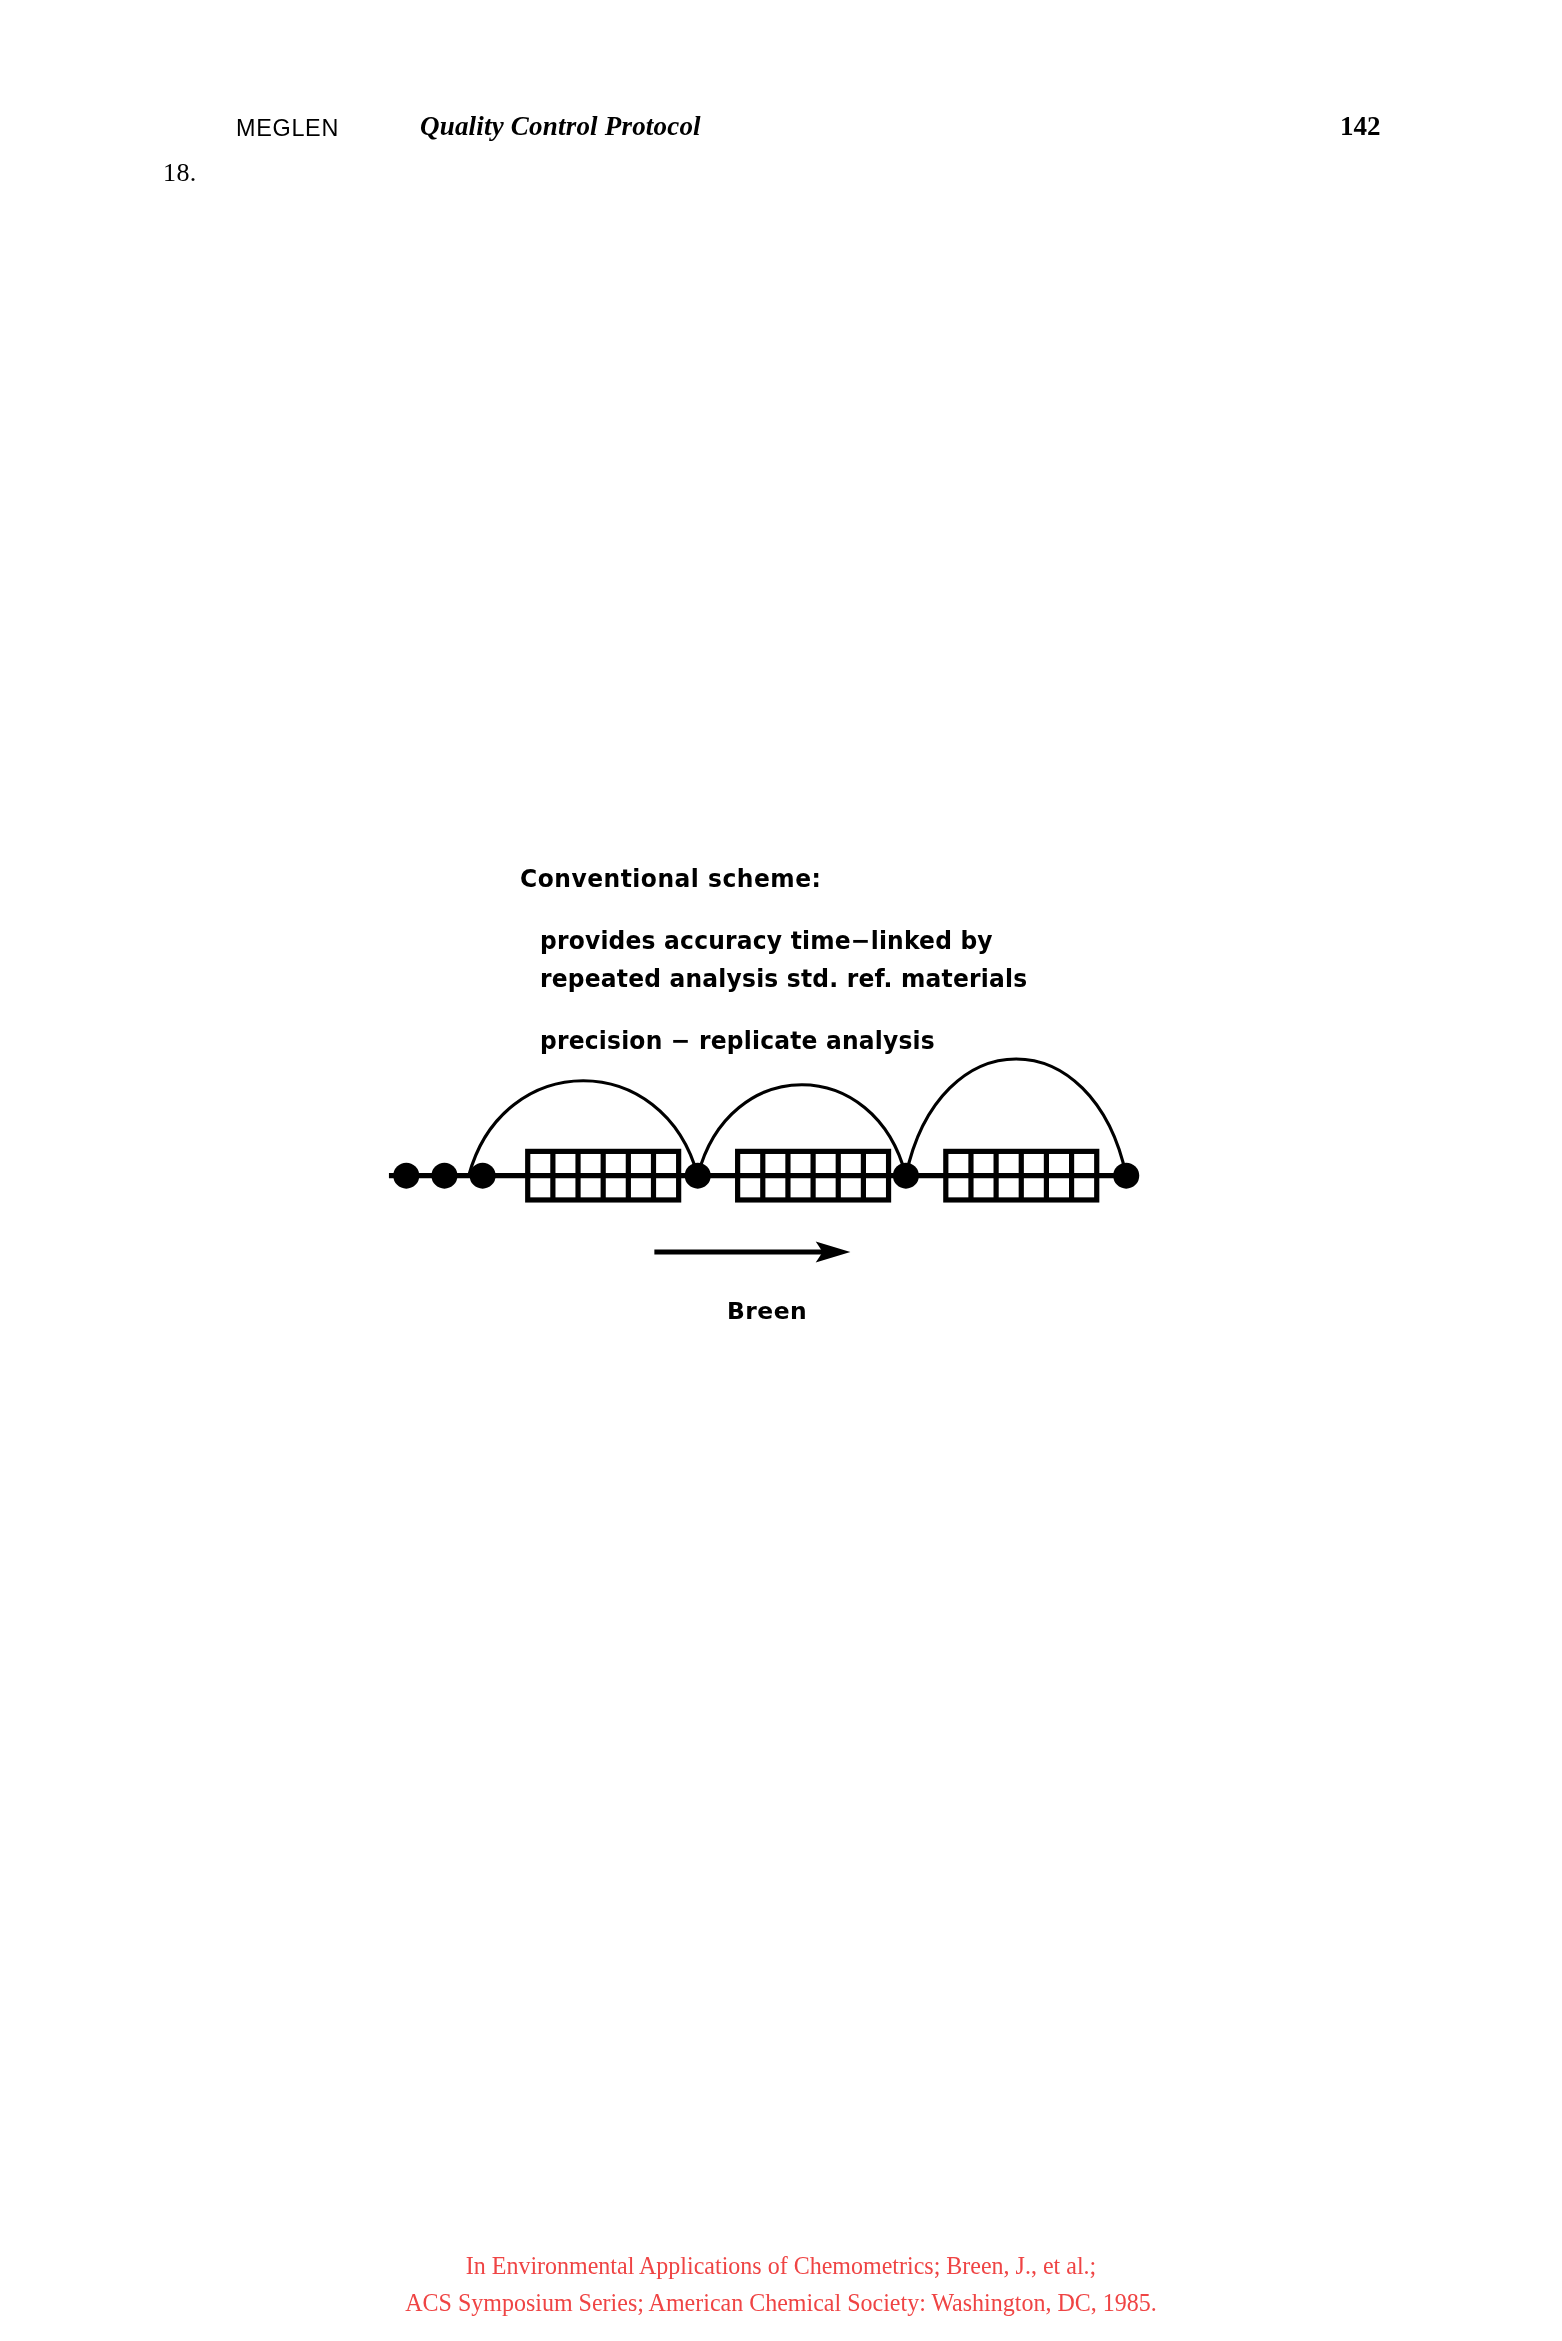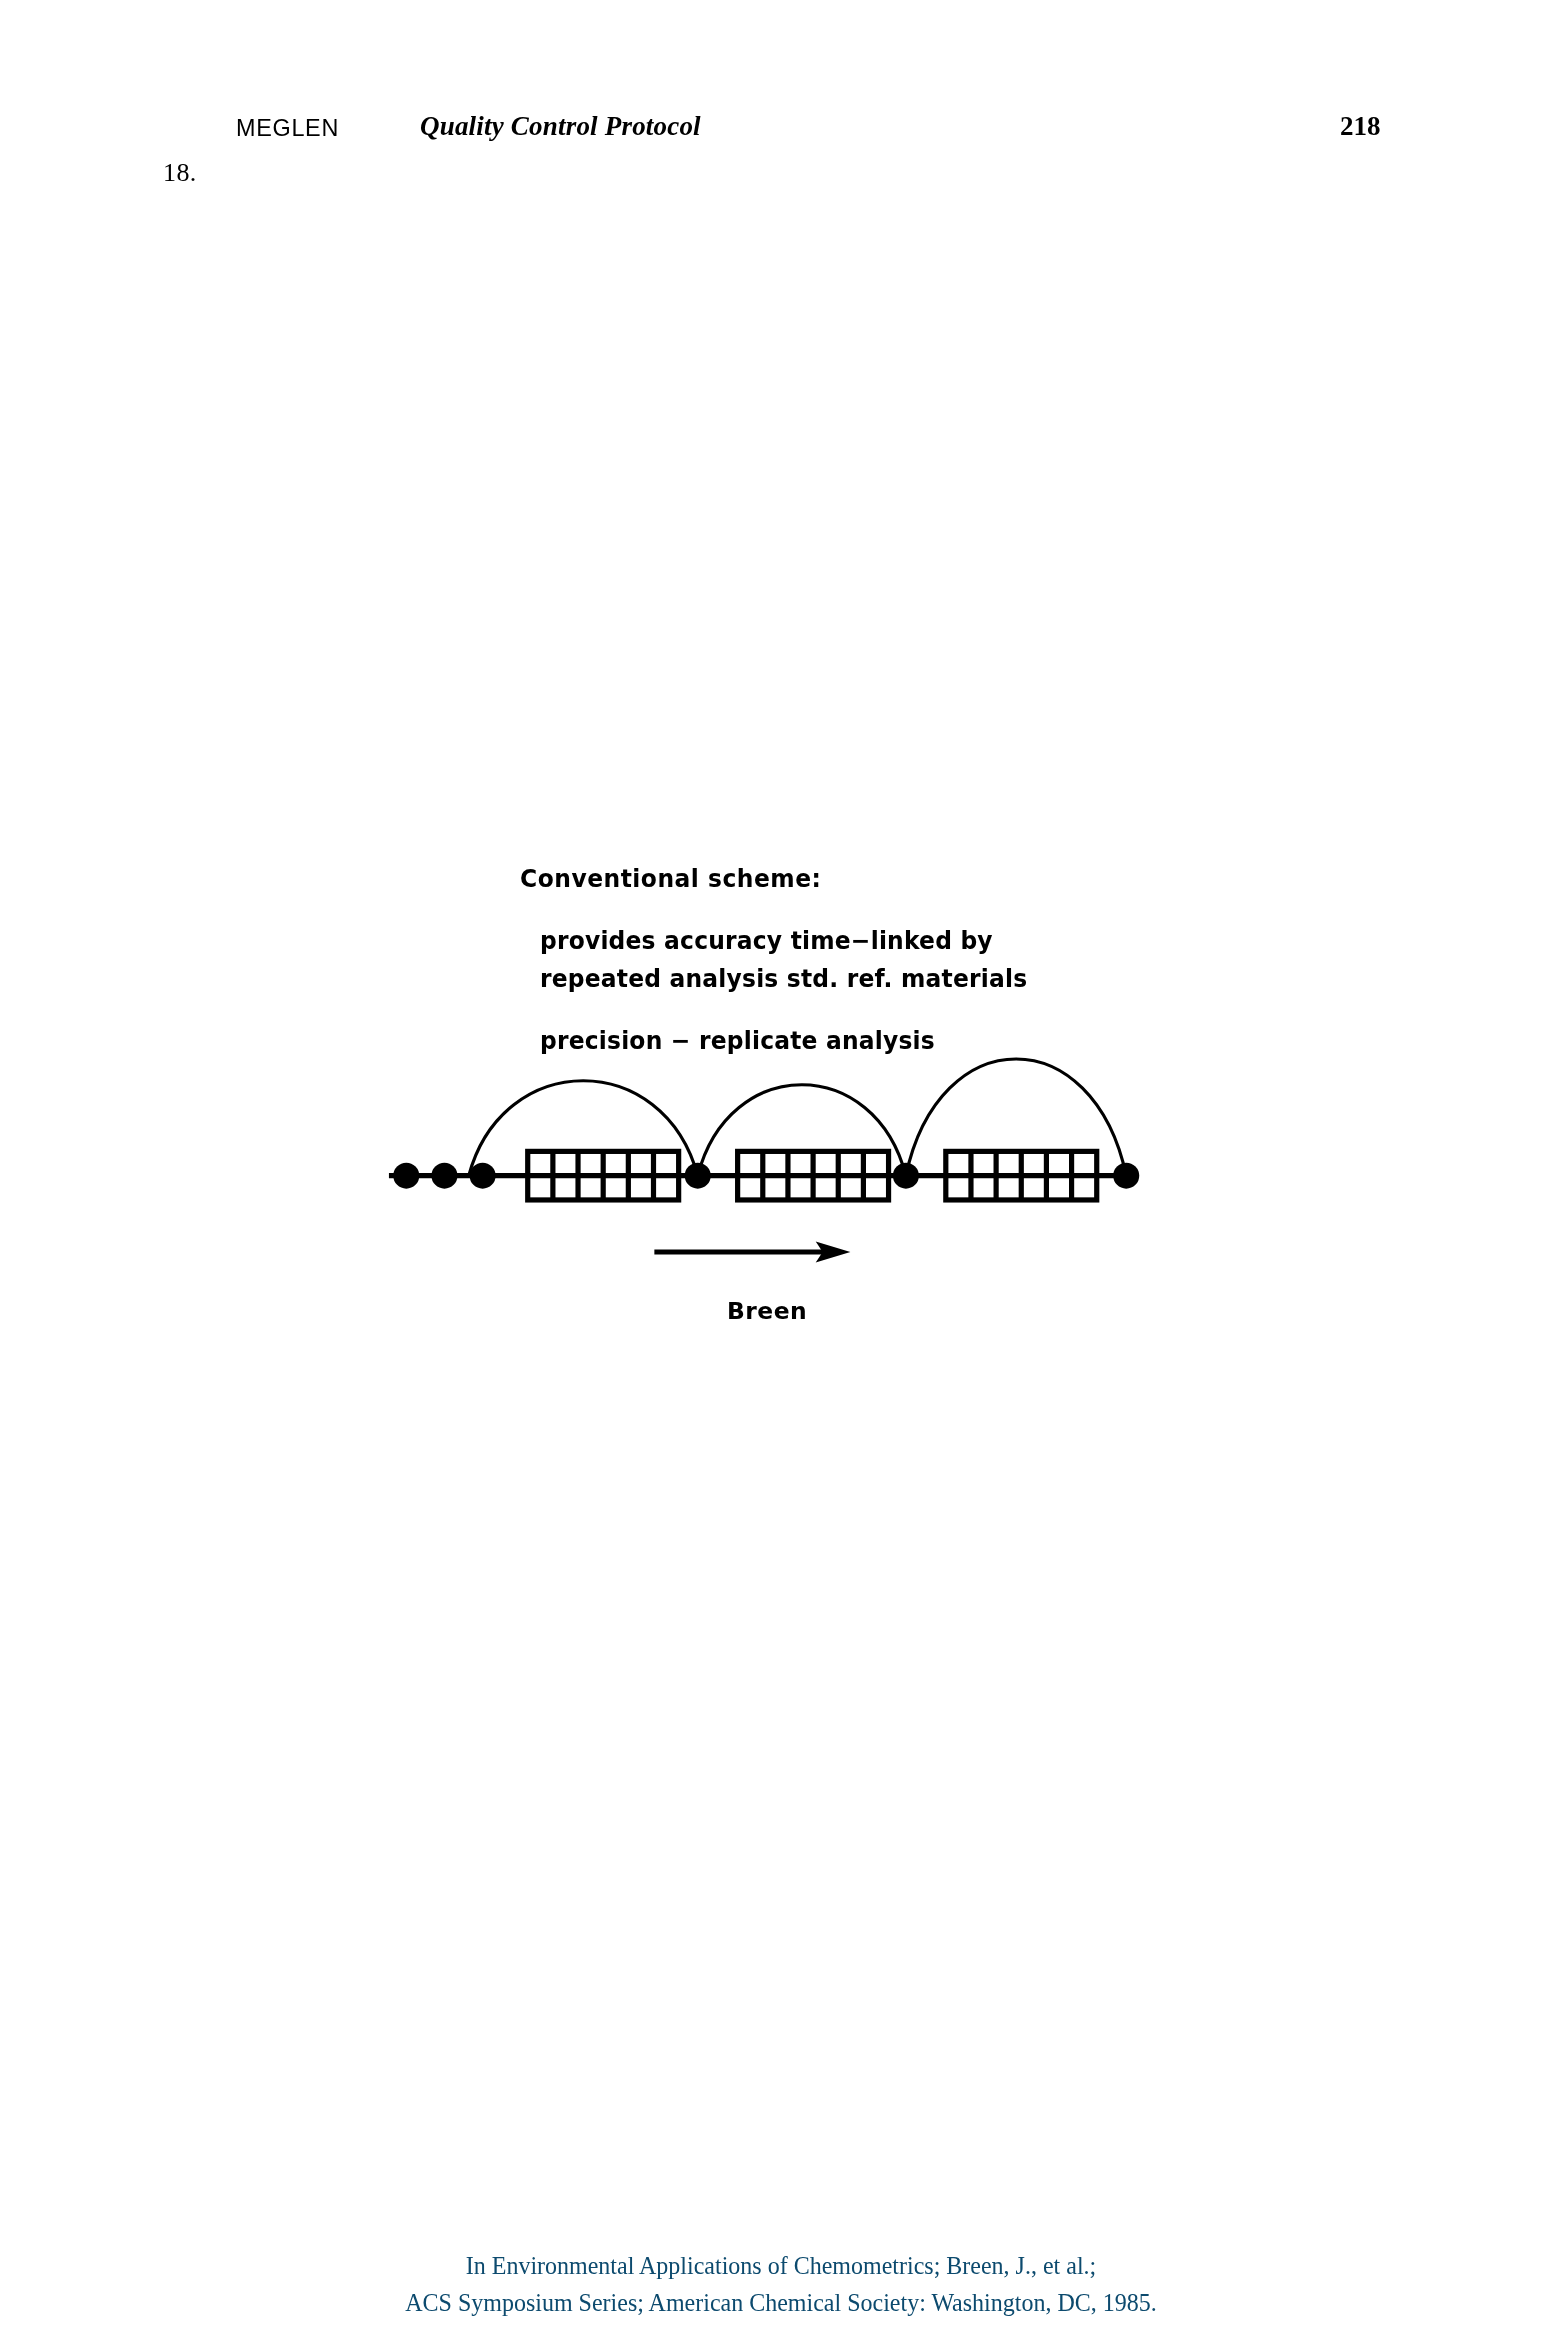--- a/index.html
+++ b/index.html
@@ -139,34 +139,34 @@
   
   #page-footer {
     position: absolute;
     left: 0;
     top: 2247px;
     width: 1562px;
     text-align: center;
     font-family: "Liberation Serif", serif;
     font-size: 25px;
     line-height: 37px;
-    color: #0c4a6e;
+    color: #ef4444;
   }
   #page-footer div {
     transform: scaleX(0.96);
   }
 </style>
 </head>
 <body>
 
 <div id="running-head">
   <span id="rh-number">18.</span>
   <span id="rh-author">MEGLEN</span>
   <span id="rh-title">Quality Control Protocol</span>
-  <span id="rh-page">218</span>
+  <span id="rh-page">142</span>
 </div>
 
 <div id="figure-block">
 
   <span class="fig-text" id="scheme-heading">Conventional scheme:</span>
 
   <span class="fig-text" id="accuracy-line-1">provides accuracy time−linked by</span>
 
   <span class="fig-text" id="accuracy-line-2">repeated analysis std. ref. materials</span>
 

